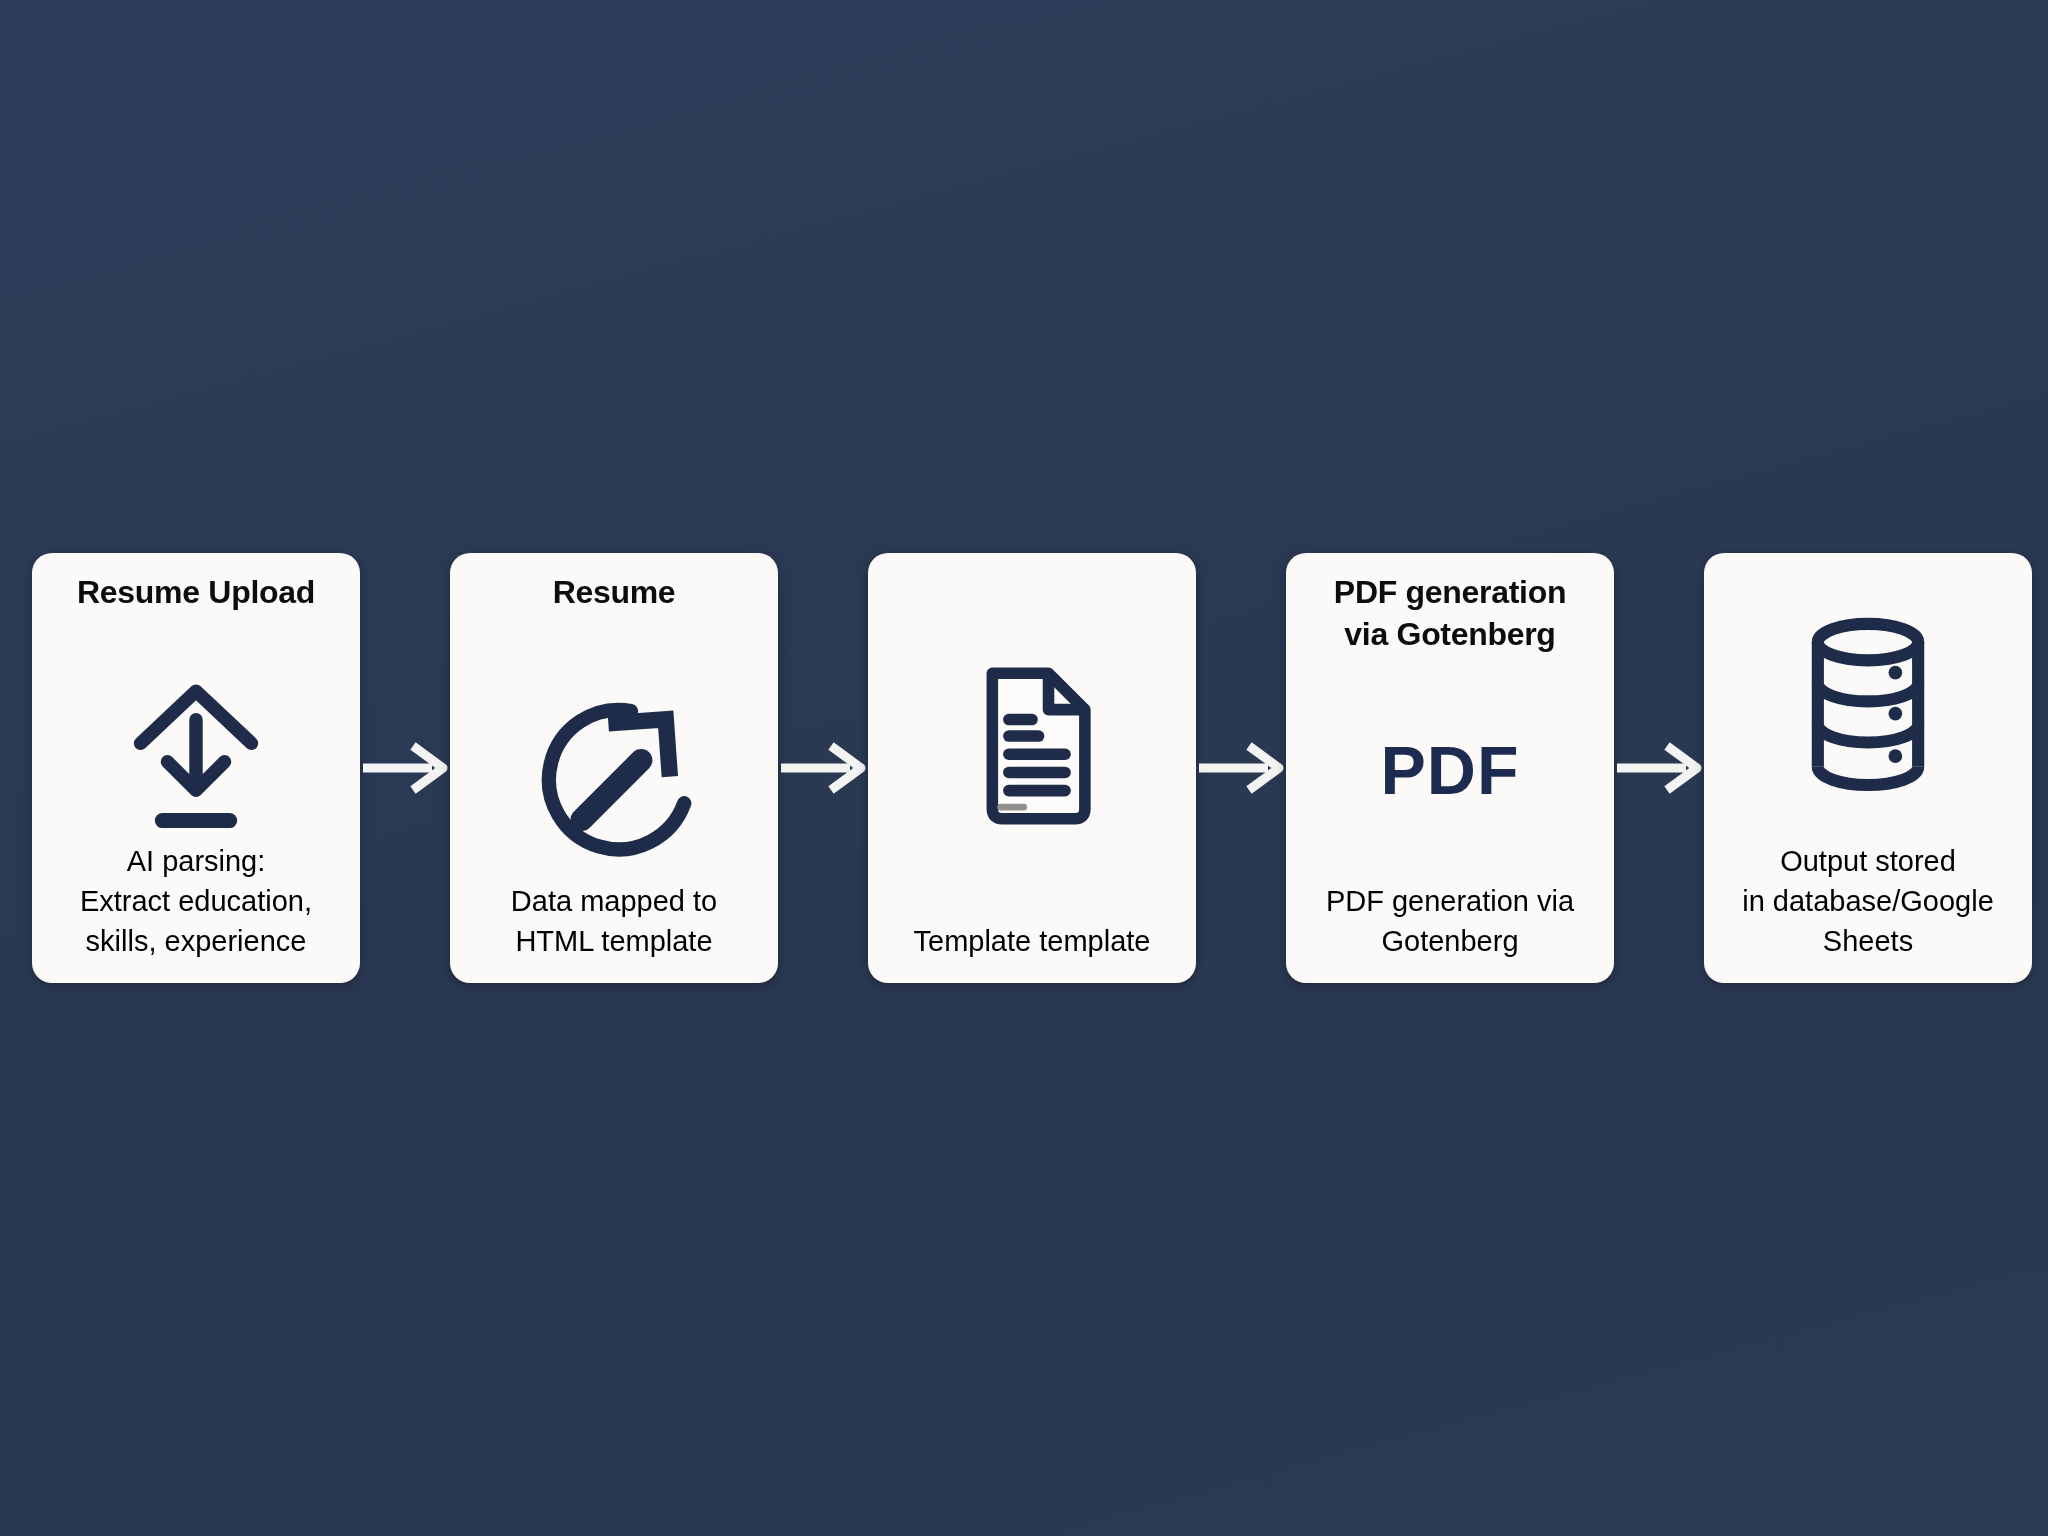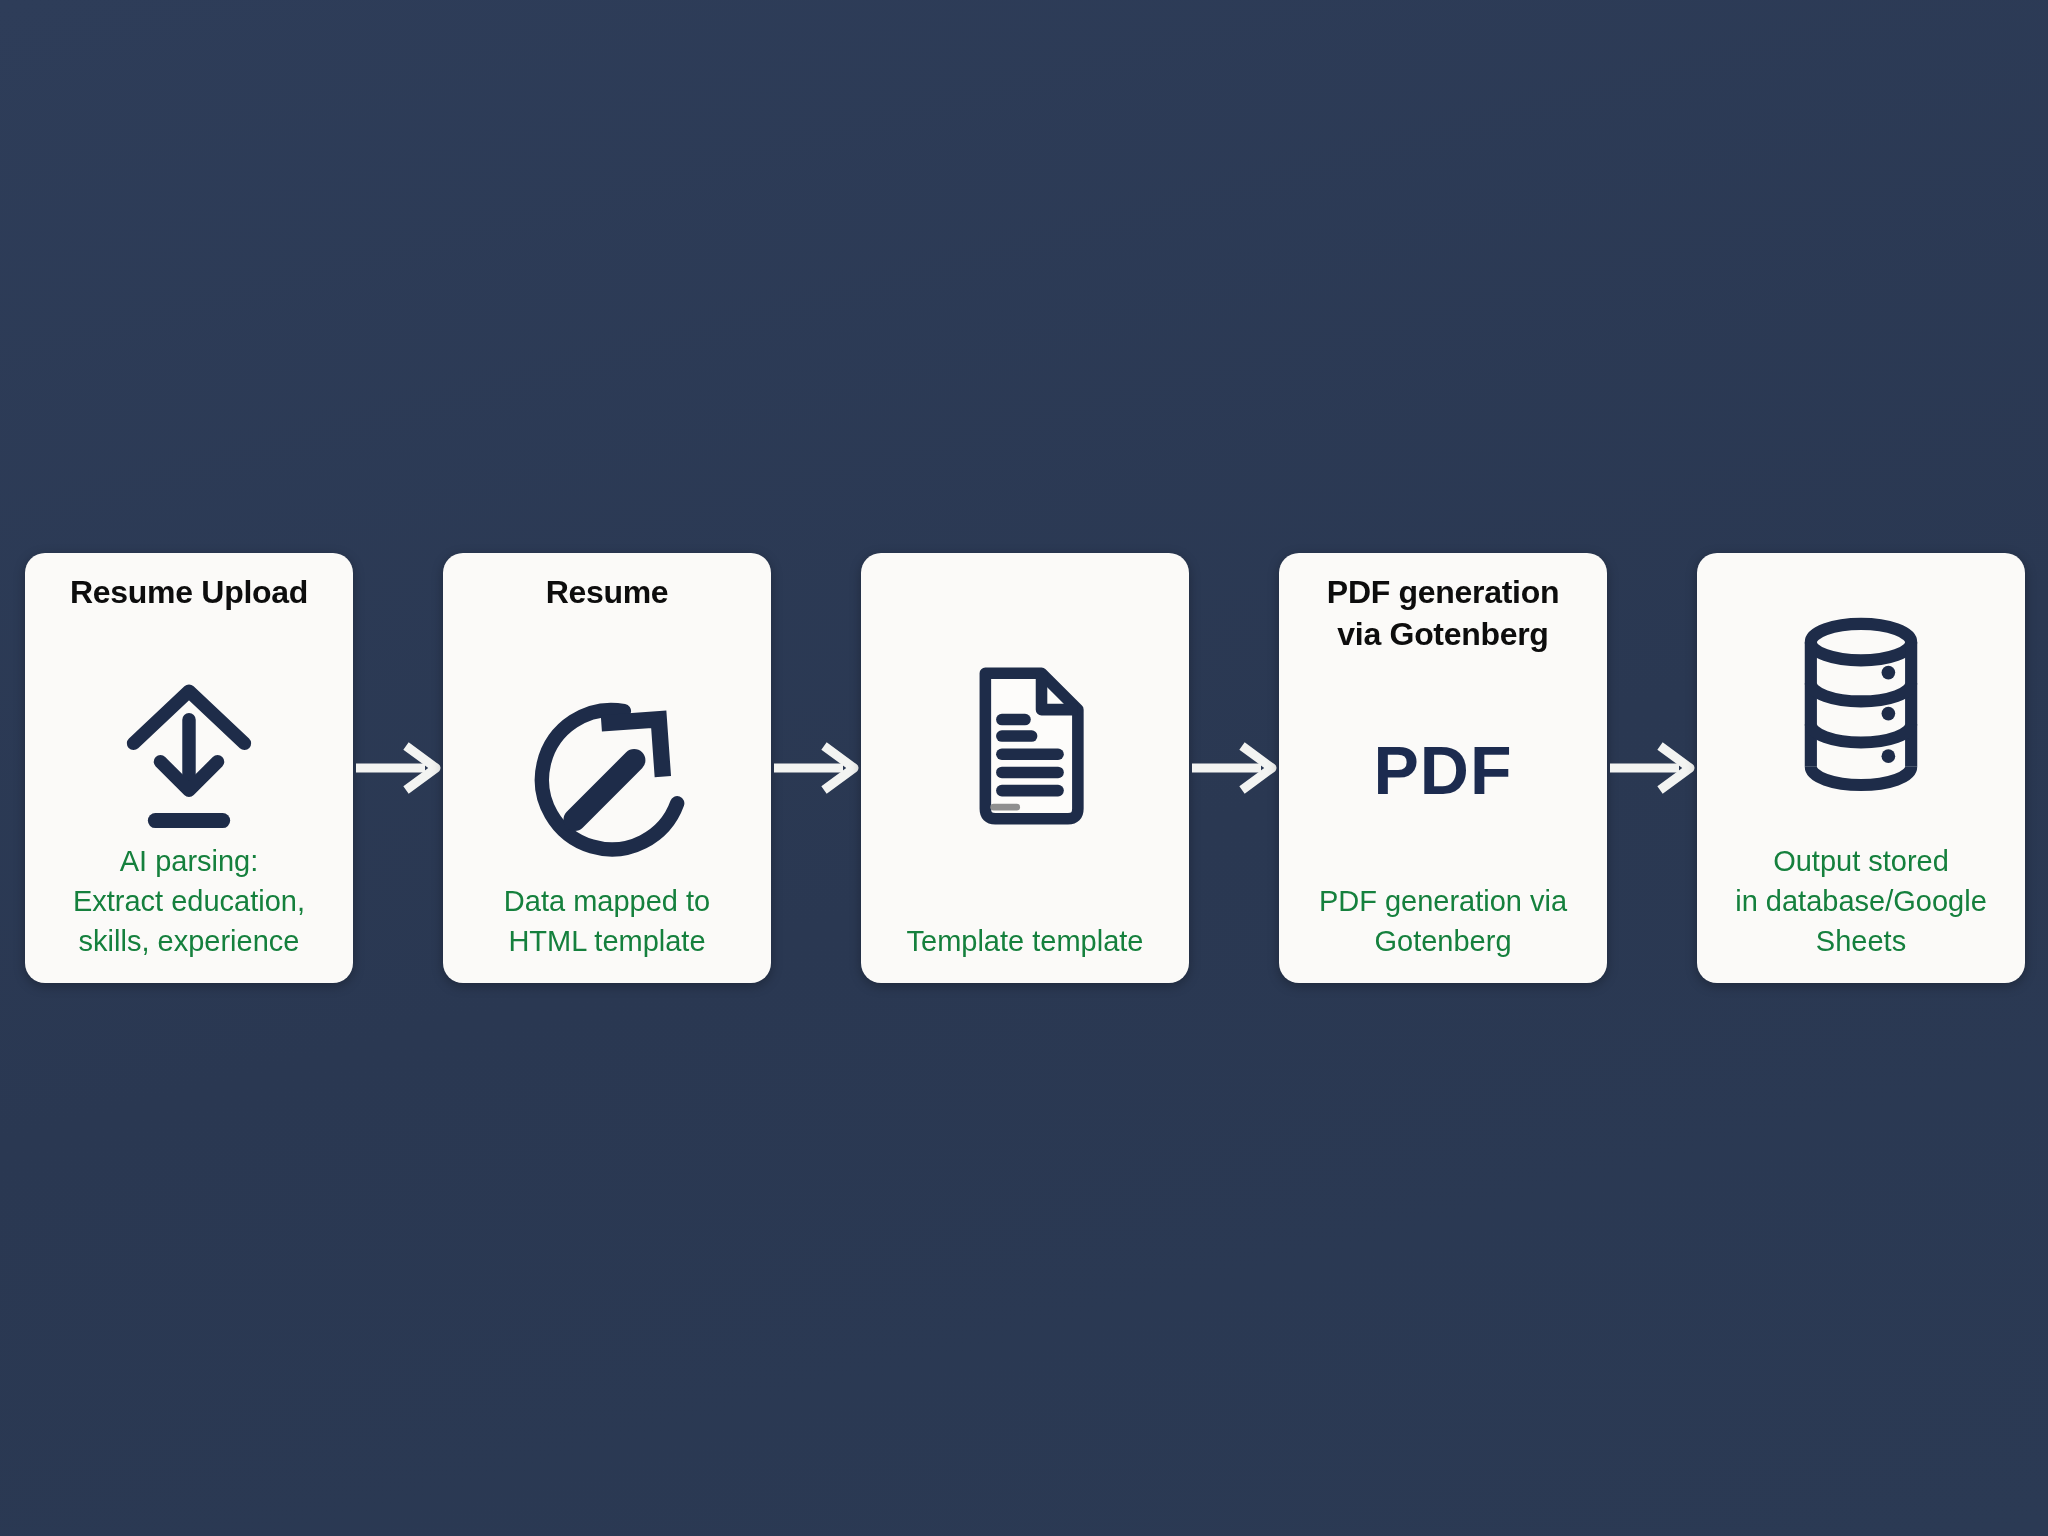--- a/index.html
+++ b/index.html
@@ -6,42 +6,42 @@
   body {
     width: 2048px; height: 1536px; overflow: hidden;
     font-family: "Liberation Sans", sans-serif;
     background: #2b3a54;
   }
   .canvas {
     position: relative; width: 2048px; height: 1536px;
     background: linear-gradient(165deg, #2e3d59 0%, #2a3852 55%, #2b3a54 100%);
   }
   .flow-row {
-    position: absolute; left: 25px; top: 553px;
+    position: absolute; left: 32px; top: 553px;
     width: 2000px; height: 430px;
     display: flex; align-items: stretch;
   }
   .card {
     width: 328px; box-sizing: border-box;
     background: #fbfaf8; border-radius: 20px;
     box-shadow: 0 3px 12px rgba(0,0,0,0.28);
     display: flex; flex-direction: column; align-items: center;
     padding: 18px 12px 20px 12px;
   }
   .card-title {
     font-weight: bold; font-size: 32px; line-height: 42px;
     color: #0d0d0d; text-align: center; white-space: pre-line;
     min-height: 88px; letter-spacing: -0.3px;
   }
   .icon-wrap {
     flex: 1 1 auto; width: 100%;
     display: flex; align-items: center; justify-content: center;
   }
   .card-body {
-    font-size: 29px; line-height: 40px; color: #15803d;
+    font-size: 29px; line-height: 40px; color: #000000;
     text-align: center; white-space: pre-line; margin-bottom: 2px;
   }
   .card-body--raised { }
   .pdf-label {
     font-size: 68px; font-weight: 800; color: #1c2b4f; letter-spacing: 1px;
   }
   .connector {
     flex: 1 1 auto;
     display: flex; align-items: center; justify-content: center;
   }

